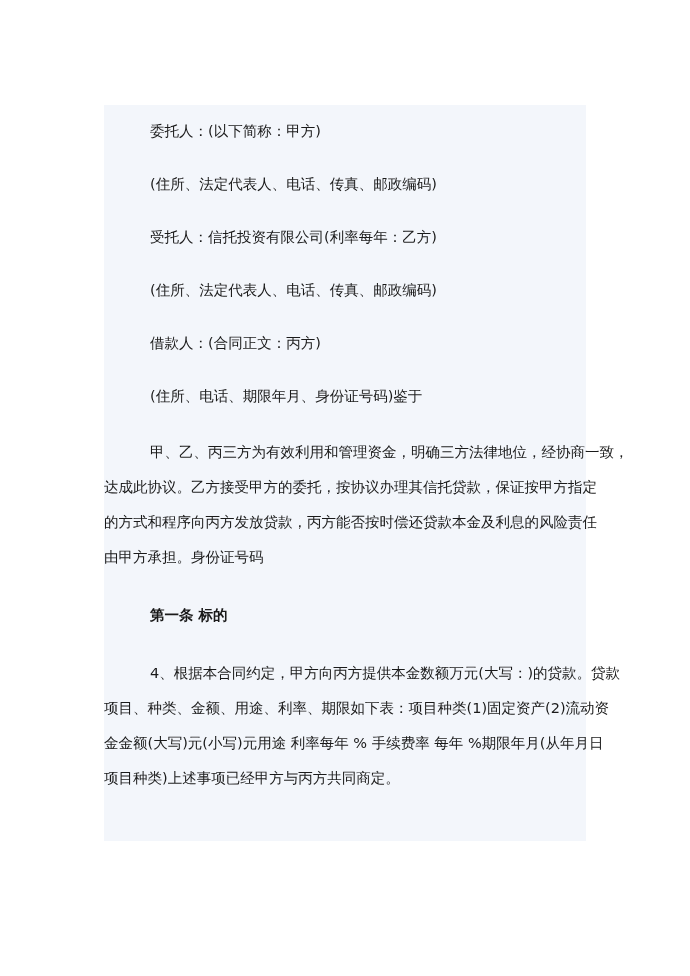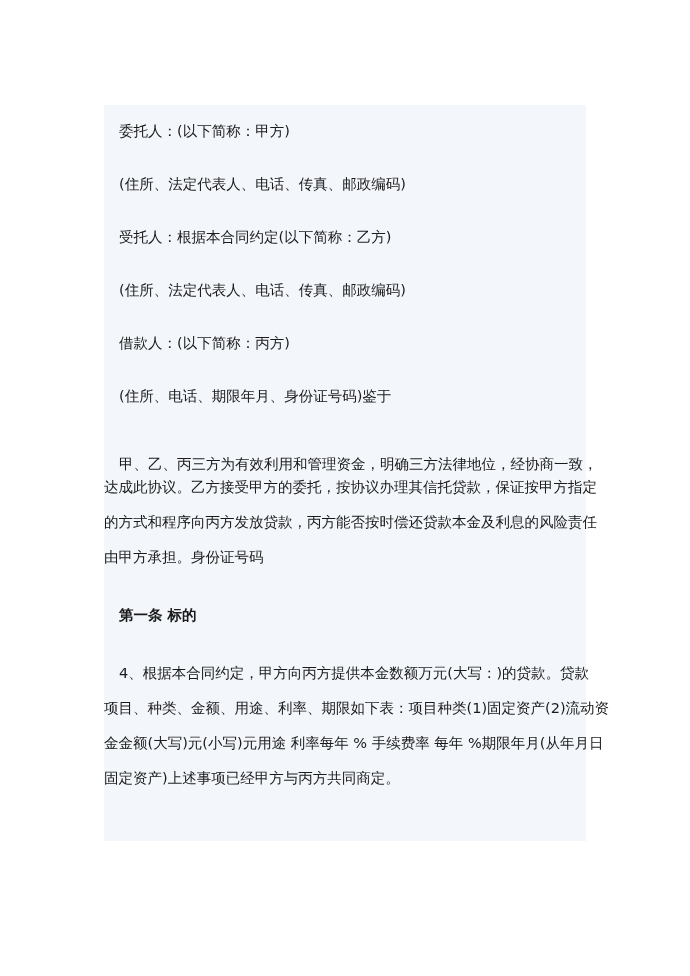--- a/index.html
+++ b/index.html
@@ -25,42 +25,42 @@
     }
     .line {
       position: absolute;
       left: 0;
       font-size: 14.5px;
       line-height: 20px;
       white-space: nowrap;
       letter-spacing: 0px;
     }
     .indent {
-      left: 15px;
+      left: 46px;
     }
     .bold {
       font-weight: bold;
     }
   </style>
 </head>
 <body>
 
 <div class="page-box">
   <div class="line indent" style="top:16px;">委托人：(以下简称：甲方)</div>
   <div class="line indent" style="top:69px;">(住所、法定代表人、电话、传真、邮政编码)</div>
-  <div class="line indent" style="top:122px;">受托人：根据本合同约定(以下简称：乙方)</div>
+  <div class="line indent" style="top:122px;">受托人：信托投资有限公司(利率每年：乙方)</div>
   <div class="line indent" style="top:175px;">(住所、法定代表人、电话、传真、邮政编码)</div>
-  <div class="line indent" style="top:228px;">借款人：(以下简称：丙方)</div>
+  <div class="line indent" style="top:228px;">借款人：(合同正文：丙方)</div>
   <div class="line indent" style="top:281px;">(住所、电话、期限年月、身份证号码)鉴于</div>
 
-  <div class="line indent" style="top:337px;margin-top:12px;">甲、乙、丙三方为有效利用和管理资金，明确三方法律地位，经协商一致，</div>
+  <div class="line indent" style="top:337px;">甲、乙、丙三方为有效利用和管理资金，明确三方法律地位，经协商一致，</div>
   <div class="line" style="top:407px;">的方式和程序向丙方发放贷款，丙方能否按时偿还贷款本金及利息的风险责任</div>
   <div class="line" style="top:372px;">达成此协议。乙方接受甲方的委托，按协议办理其信托贷款，保证按甲方指定</div>
   <div class="line" style="top:442px;">由甲方承担。身份证号码</div>
 
   <div class="line indent bold" style="top:500px;text-align:right;">第一条 标的</div>
 
   <div class="line indent" style="top:558px;">4、根据本合同约定，甲方向丙方提供本金数额万元(大写：)的贷款。贷款</div>
   <div class="line" style="top:593px;">项目、种类、金额、用途、利率、期限如下表：项目种类(1)固定资产(2)流动资</div>
   <div class="line" style="top:628px;">金金额(大写)元(小写)元用途 利率每年 % 手续费率 每年 %期限年月(从年月日</div>
-  <div class="line" style="top:663px;">固定资产)上述事项已经甲方与丙方共同商定。</div>
+  <div class="line" style="top:663px;">项目种类)上述事项已经甲方与丙方共同商定。</div>
 
 </div>
 
 </body></html>

